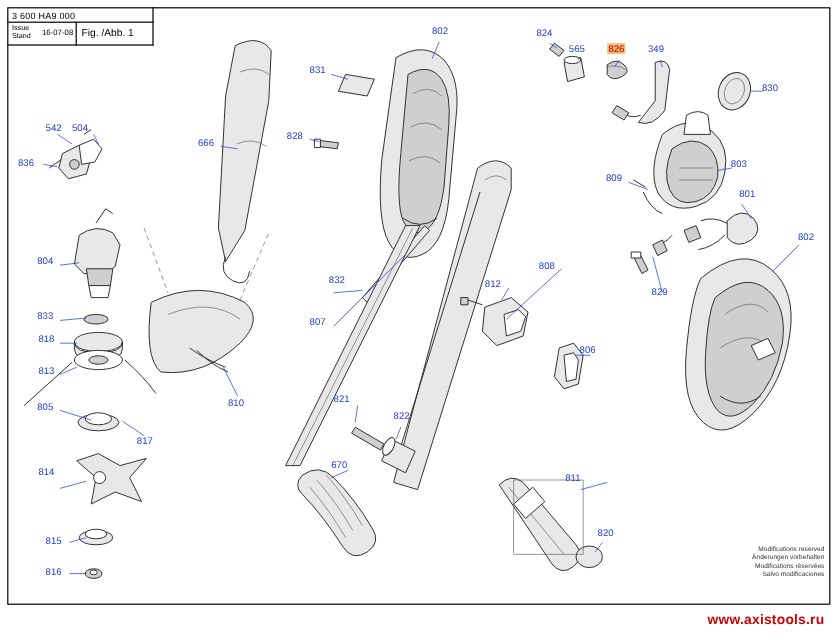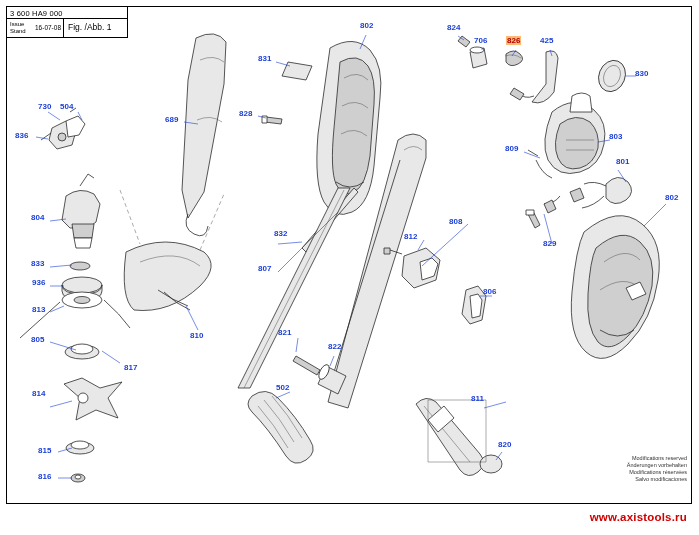--- a/index.html
+++ b/index.html
@@ -31,21 +31,21 @@
   .hdr-fig{
     position:absolute;left:68px;top:22px;font-size:8.5px;color:#000;
   }
   .hdr-vline{
     position:absolute;left:63px;top:18px;width:1px;height:20px;background:#000;
   }
   .hdr-hline{
     position:absolute;left:6px;top:18px;width:122px;height:1px;background:#000;
   }
   .lbl{
-    position:absolute;font-size:8px;color:#1b3fd6;font-weight:bold;white-space:nowrap;
+    position:absolute;font-size:8px;color:#1b3fd6;font-weight:normal;white-space:nowrap;
   }
   .lbl.hl{color:#b00000;background:#fdba74;padding:0 1px;}
   .rights{
     position:absolute;right:12px;bottom:52px;font-size:5.5px;color:#333;
     text-align:right;line-height:7px;
   }
   .watermark{
     position:absolute;right:12px;bottom:12px;font-size:11.5px;color:#d00000;
     font-weight:bold;letter-spacing:.2px;
   }
@@ -300,39 +300,39 @@
   <div class="lbl" style="left:258px;top:264px">807</div>
   <div class="lbl" style="left:449px;top:217px">808</div>
   <div class="lbl" style="left:505px;top:144px">809</div>
   <div class="lbl" style="left:190px;top:331px">810</div>
   <div class="lbl" style="left:471px;top:394px">811</div>
   <div class="lbl" style="left:404px;top:232px">812</div>
   <div class="lbl" style="left:32px;top:305px">813</div>
   <div class="lbl" style="left:32px;top:389px">814</div>
   <div class="lbl" style="left:38px;top:446px">815</div>
   <div class="lbl" style="left:38px;top:472px">816</div>
-  <div class="lbl" style="left:124px;top:363px">817</div>
-  <div class="lbl" style="left:32px;top:278px">936</div>
+  <div class="lbl" style="left:114px;top:363px">817</div>
+  <div class="lbl" style="left:32px;top:278px">818</div>
   <div class="lbl" style="left:60px;top:102px">504</div>
   <div class="lbl" style="left:498px;top:440px">820</div>
   <div class="lbl" style="left:278px;top:328px">821</div>
   <div class="lbl" style="left:328px;top:342px">822</div>
-  <div class="lbl" style="left:276px;top:383px">502</div>
+  <div class="lbl" style="left:276px;top:383px">670</div>
   <div class="lbl" style="left:447px;top:23px">824</div>
-  <div class="lbl" style="left:474px;top:36px">706</div>
+  <div class="lbl" style="left:474px;top:36px">565</div>
   <div class="lbl hl" style="left:506px;top:36px">826</div>
-  <div class="lbl" style="left:540px;top:36px">425</div>
+  <div class="lbl" style="left:540px;top:36px">349</div>
   <div class="lbl" style="left:239px;top:109px">828</div>
   <div class="lbl" style="left:543px;top:239px">829</div>
   <div class="lbl" style="left:635px;top:69px">830</div>
   <div class="lbl" style="left:258px;top:54px">831</div>
   <div class="lbl" style="left:274px;top:229px">832</div>
   <div class="lbl" style="left:31px;top:259px">833</div>
-  <div class="lbl" style="left:165px;top:115px">689</div>
-  <div class="lbl" style="left:38px;top:102px">730</div>
+  <div class="lbl" style="left:165px;top:115px">666</div>
+  <div class="lbl" style="left:38px;top:102px">542</div>
   <div class="lbl" style="left:15px;top:131px">836</div>
 
   <div class="rights">
     <div>Modifications reserved</div>
     <div>Änderungen vorbehalten</div>
     <div>Modifications réservées</div>
     <div>Salvo modificaciones</div>
   </div>
 
   <div class="watermark">www.axistools.ru</div>

